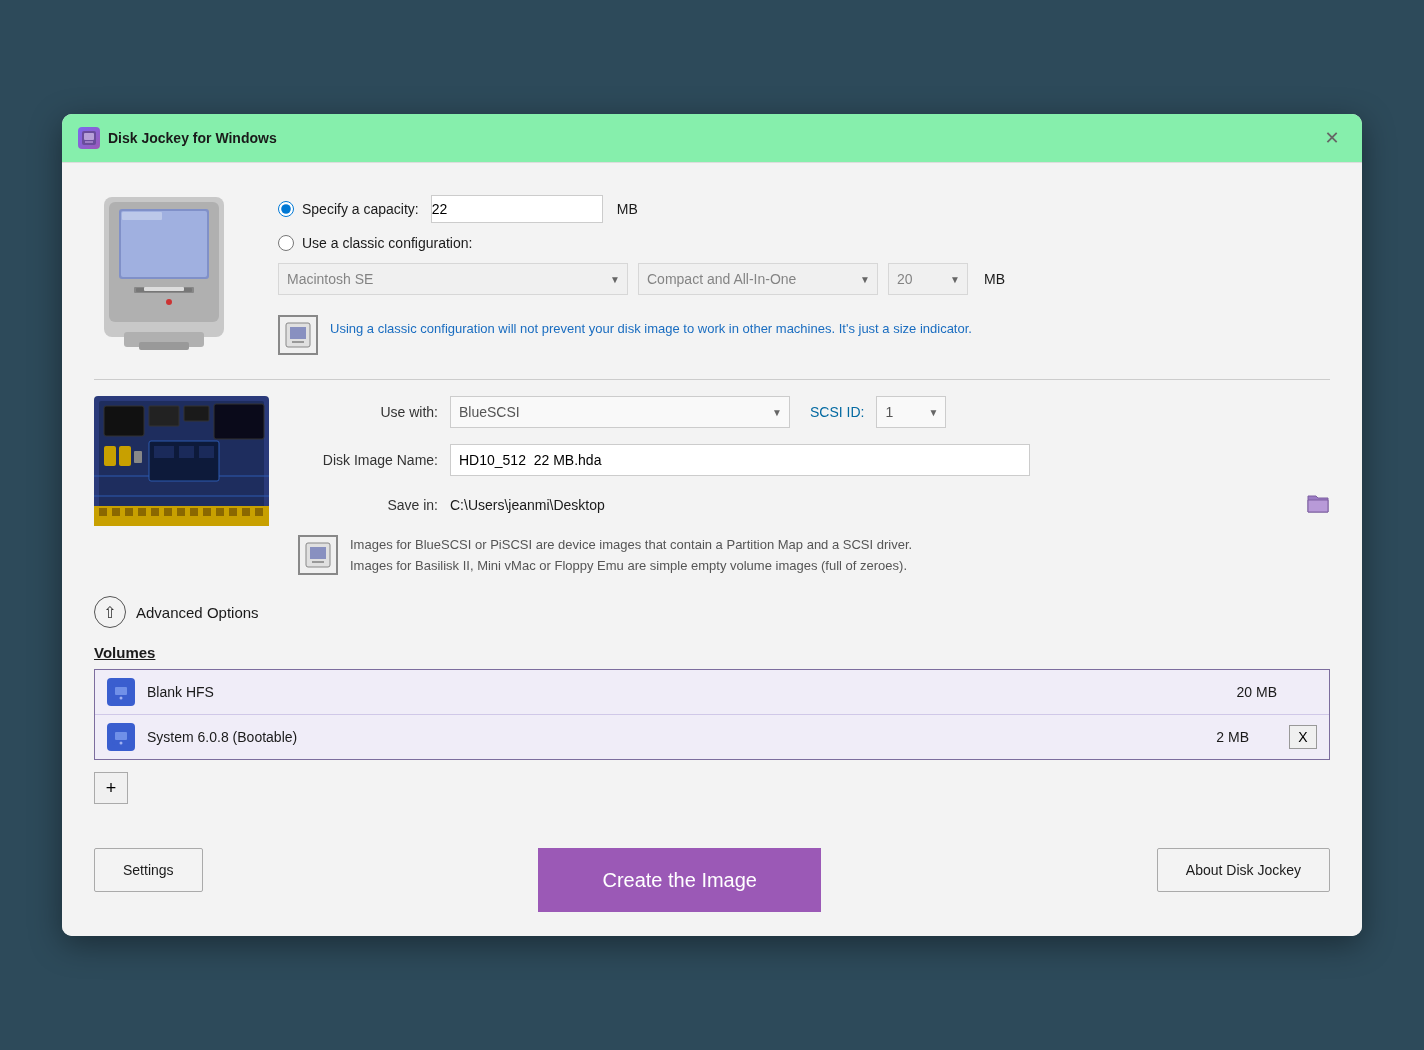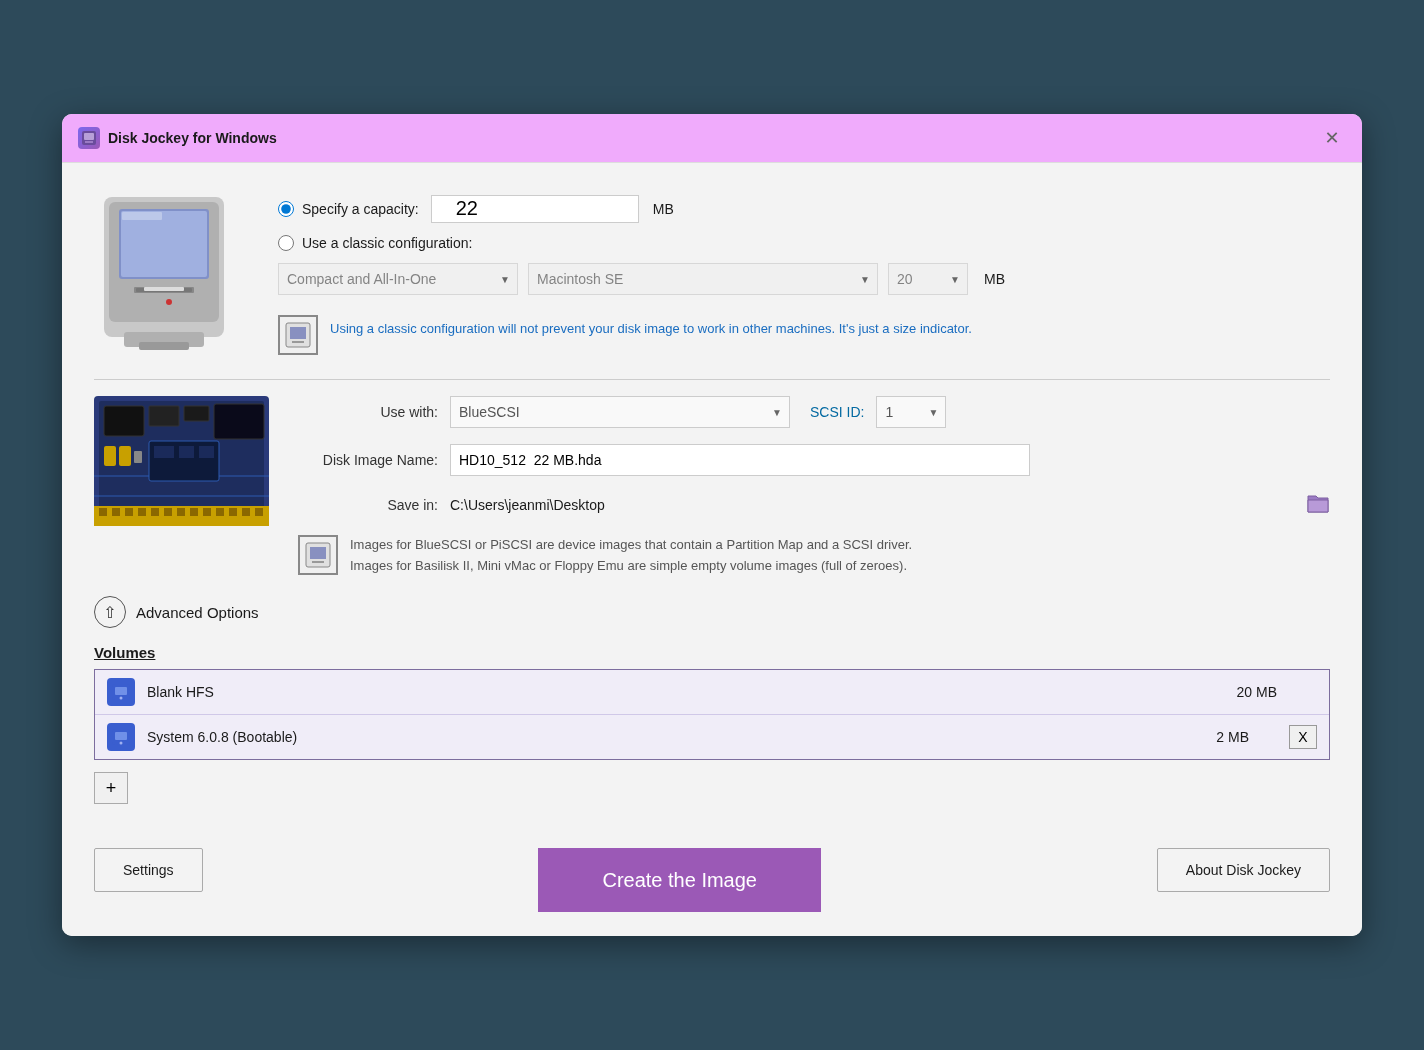--- a/index.html
+++ b/index.html
@@ -13,21 +13,21 @@
       font-size: 14px;
     }
     .window {
       width: 1300px;
       background: #f3f3f3;
       border-radius: 10px;
       box-shadow: 0 8px 32px rgba(0,0,0,0.4);
       overflow: hidden;
     }
     .title-bar {
-      background: #f0abfc;
+      background: #86efac;
       border-bottom: 1px solid #ddd;
       padding: 10px 16px;
       display: flex;
       align-items: center;
       justify-content: space-between;
     }
     .title-bar-left {
       display: flex;
       align-items: center;
       gap: 8px;
@@ -86,25 +86,25 @@
     .radio-row input[type="radio"] {
       width: 16px;
       height: 16px;
       accent-color: #0078d4;
     }
     .radio-label {
       font-size: 14px;
       color: #1a1a1a;
     }
     .capacity-input {
-      width: 208px;
+      width: 172px;
       height: 28px;
       border: 1px solid #ccc;
-      padding: 4px 24px;
-      font-size: 20px;
+      padding: 4px 0;
+      font-size: 14px;
       margin-left: 4px;
     }
     .mb-label {
       font-size: 14px;
       color: #1a1a1a;
       margin-left: 6px;
     }
     .dropdown-row {
       display: flex;
       gap: 10px;
@@ -408,31 +408,31 @@
           <span class="mb-label">MB</span>
         </div>
 
         <div class="radio-row">
           <input type="radio" name="config-type" id="r-classic" style="">
           <label for="r-classic" class="radio-label">Use a classic configuration:</label>
         </div>
 
         <div class="dropdown-row">
           <div class="select-wrapper">
+            <select class="dropdown-model" disabled="">
+              <option>Macintosh SE</option>
+              <option>Macintosh Plus</option>
+              <option>Macintosh 512K</option>
+            </select>
+          </div>
+          <div class="select-wrapper">
             <select class="dropdown-type" disabled="">
               <option>Compact and All-In-One</option>
               <option>Tower</option>
               <option>Portable</option>
-            </select>
-          </div>
-          <div class="select-wrapper">
-            <select class="dropdown-model" disabled="">
-              <option>Macintosh SE</option>
-              <option>Macintosh Plus</option>
-              <option>Macintosh 512K</option>
             </select>
           </div>
           <div class="select-wrapper">
             <select class="dropdown-size" disabled="">
               <option>20</option>
               <option>10</option>
               <option>40</option>
             </select>
           </div>
           <span class="mb-label">MB</span>

